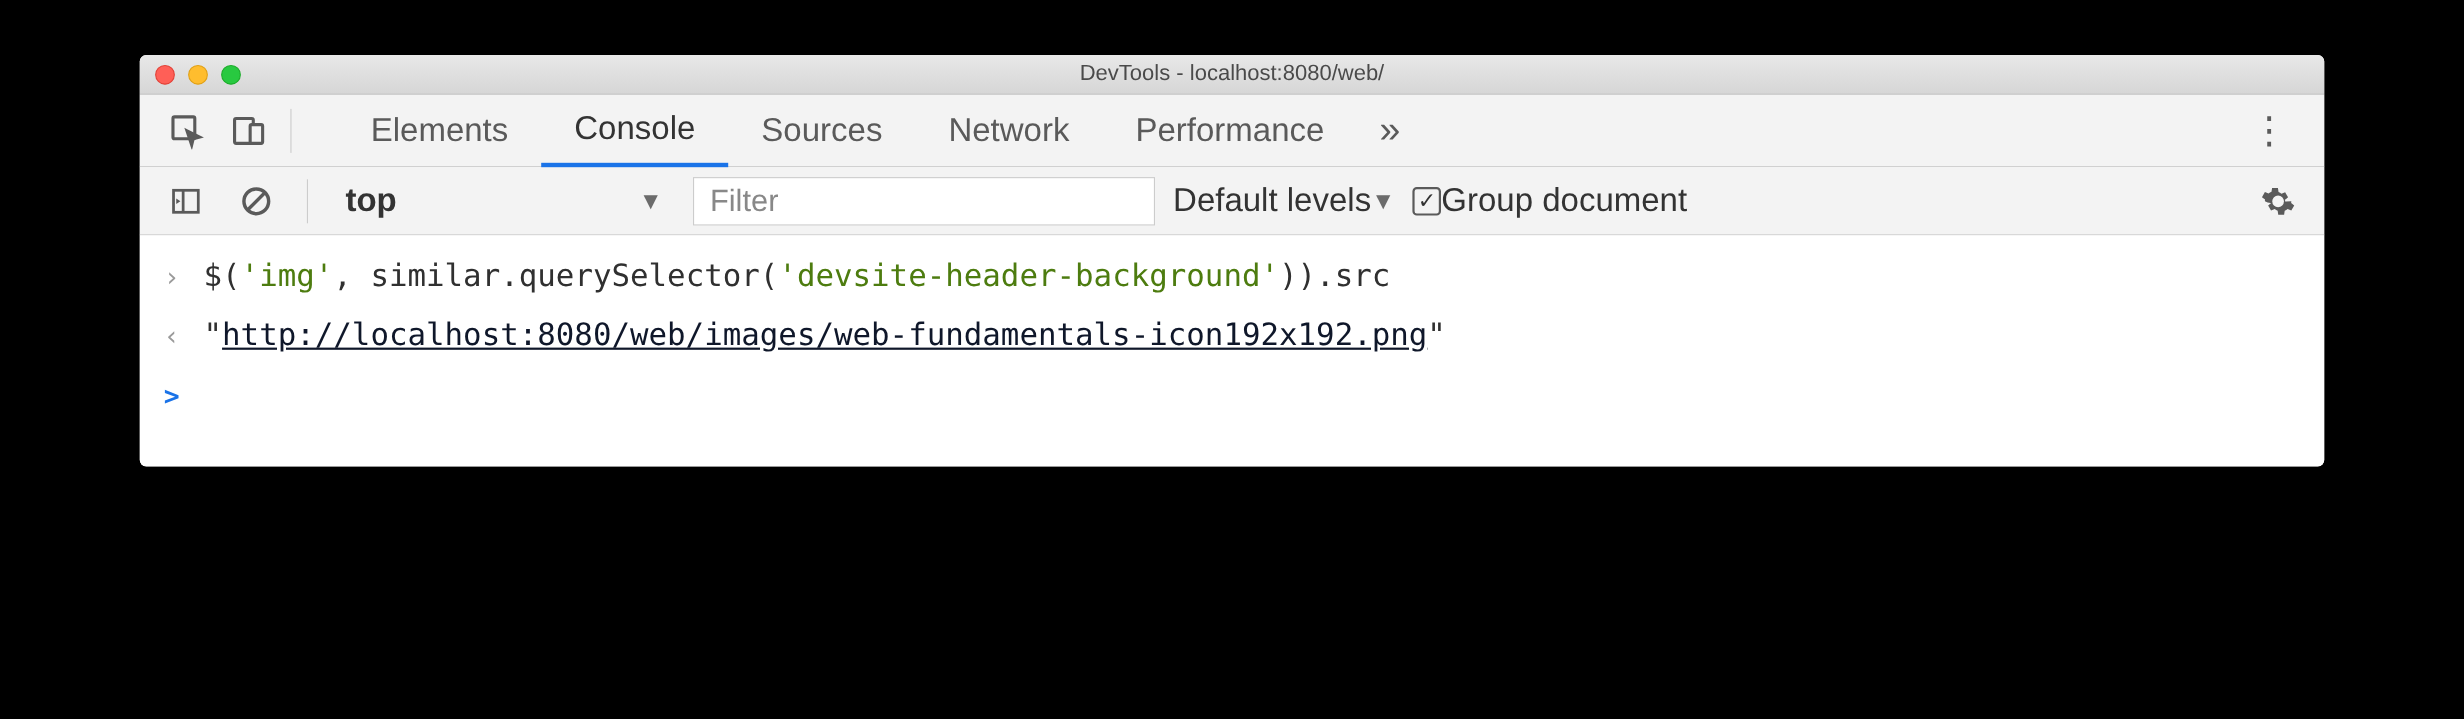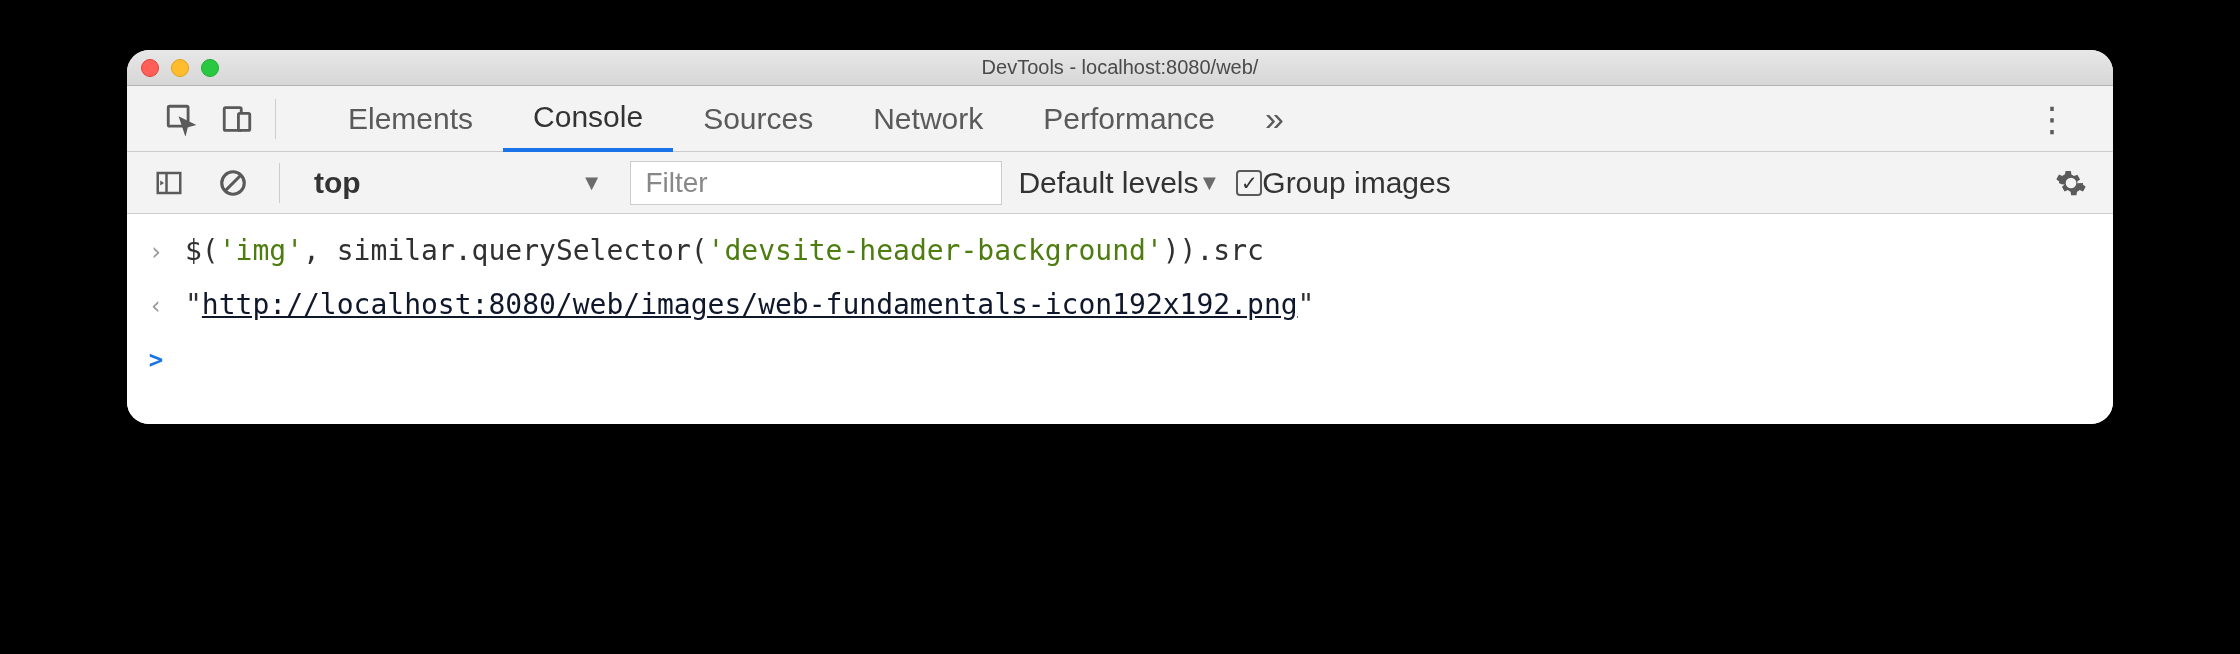--- a/index.html
+++ b/index.html
@@ -9,21 +9,21 @@
     height: 654px;
     font-family: -apple-system, BlinkMacSystemFont, "Helvetica Neue", Arial, sans-serif;
     display: flex;
     align-items: flex-start;
     justify-content: center;
     padding-top: 50px;
   }
   .window {
     width: 1986px;
     background: #fff;
-    border-radius: 22px;
+    border-radius: 6px;
     box-shadow: 0 30px 80px rgba(0,0,0,0.6);
     overflow: hidden;
   }
   .titlebar {
     height: 36px;
     background: linear-gradient(#e8e8e8,#d6d6d6);
     border-bottom: 1px solid #b4b4b4;
     display: flex;
     align-items: center;
     position: relative;
@@ -39,21 +39,21 @@
   .dot.green { background:#28c940; border:1px solid #1dad2b;}
   .title {
     position:absolute; left:0; right:0; text-align:center;
     font-size:20px; color:#4a4a4a;
   }
   .tabbar {
     height: 66px;
     border-bottom: 1px solid #ccc;
     display:flex;
     align-items:center;
-    padding: 0 30px;
+    padding: 0 19px;
     gap: 8px;
     background:#f3f3f3;
   }
   .icon-btn {
     width:48px; height:48px;
     display:flex; align-items:center; justify-content:center;
     color:#5a5a5a;
   }
   .tabs { display:flex; align-items:center; gap:0; margin-left:28px; flex:1;}
   .tab {
@@ -81,21 +81,21 @@
   }
   .divider { width:1px; height:40px; background:#ccc; margin:0 6px;}
   .context-select {
     display:flex; align-items:center; gap:220px;
     font-size:30px; color:#333;
     padding:0 12px;
     font-weight:bold;
   }
   .tri { color:#6b6b6b; font-size:22px;}
   .filter-input {
-    width:372px; height:44px;
+    width:420px; height:44px;
     border:1px solid #ccc;
     background:#fff;
     font-size:28px;
     padding:0 14px;
     color:#333;
   }
   .filter-input::placeholder{color:#888;}
   .levels { display:flex; align-items:center; font-size:30px; color:#333; }
   .checkbox {
     width:26px; height:26px; border:2px solid #5a5a5a; border-radius:4px;
@@ -184,21 +184,21 @@
       <span>top</span>
       <span class="tri">▼</span>
     </div>
     <input class="filter-input" placeholder="Filter" style="">
     <div class="levels">
       <span>Default levels</span>
       <span class="tri">▼</span>
     </div>
     <div class="levels">
       <span class="checkbox">✓</span>
-      <span>Group images</span>
+      <span>Group document</span>
     </div>
     <div class="icon-btn gear">
       <svg width="32" height="32" viewBox="0 0 24 24" fill="#5a5a5a">
           <path d="M12 8a4 4 0 100 8 4 4 0 000-8zm9 4a7 7 0 01-.1 1.2l2.1 1.6-2 3.5-2.5-1a7 7 0 01-2 1.2l-.4 2.6h-4l-.4-2.6a7 7 0 01-2-1.2l-2.5 1-2-3.5 2.1-1.6A7 7 0 013 12a7 7 0 01.1-1.2L1 9.2l2-3.5 2.5 1a7 7 0 012-1.2L7.9 3h4l.4 2.6a7 7 0 012 1.2l2.5-1 2 3.5-2.1 1.6c.1.4.1.8.1 1.2z"></path>
         </svg>
     </div>
   </div>
 
   <div class="console-body">
     <div class="row">

